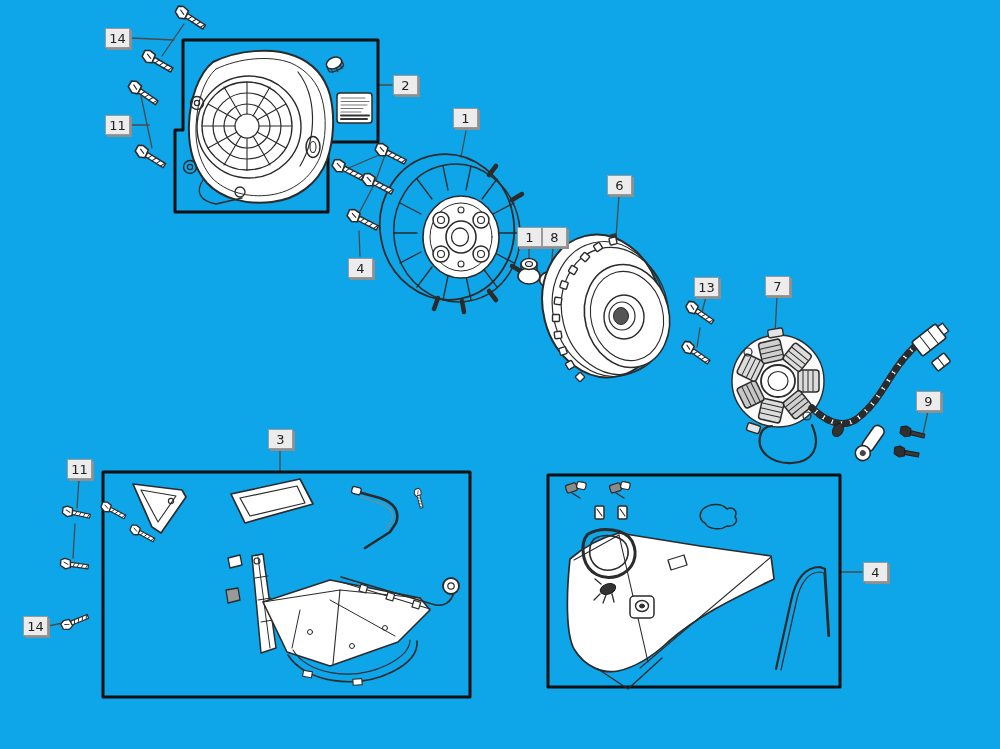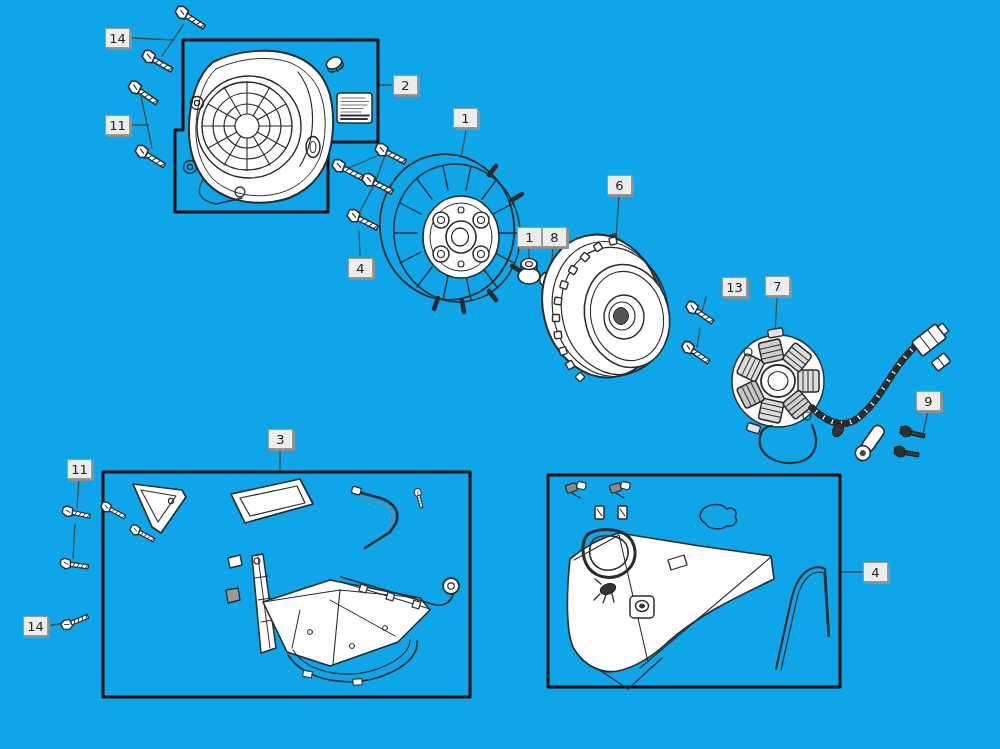--- a/index.html
+++ b/index.html
@@ -420,21 +420,21 @@
 </svg>
 
 <div class="callout" style="left:105px;top:28px">14</div>
 <div class="callout" style="left:393px;top:75px">2</div>
 <div class="callout" style="left:105px;top:115px">11</div>
 <div class="callout" style="left:453px;top:108px">1</div>
 <div class="callout" style="left:348px;top:258px">4</div>
 <div class="callout" style="left:517px;top:227px">1</div>
 <div class="callout" style="left:542px;top:227px">8</div>
 <div class="callout" style="left:607px;top:175px">6</div>
-<div class="callout" style="left:722px;top:277px">13</div>
+<div class="callout" style="left:694px;top:277px">13</div>
 <div class="callout" style="left:765px;top:276px">7</div>
 <div class="callout" style="left:916px;top:391px">9</div>
 <div class="callout" style="left:268px;top:429px">3</div>
 <div class="callout" style="left:67px;top:459px">11</div>
 <div class="callout" style="left:23px;top:616px">14</div>
 <div class="callout" style="left:863px;top:562px">4</div>
 
 </div>
 
 </body></html>

